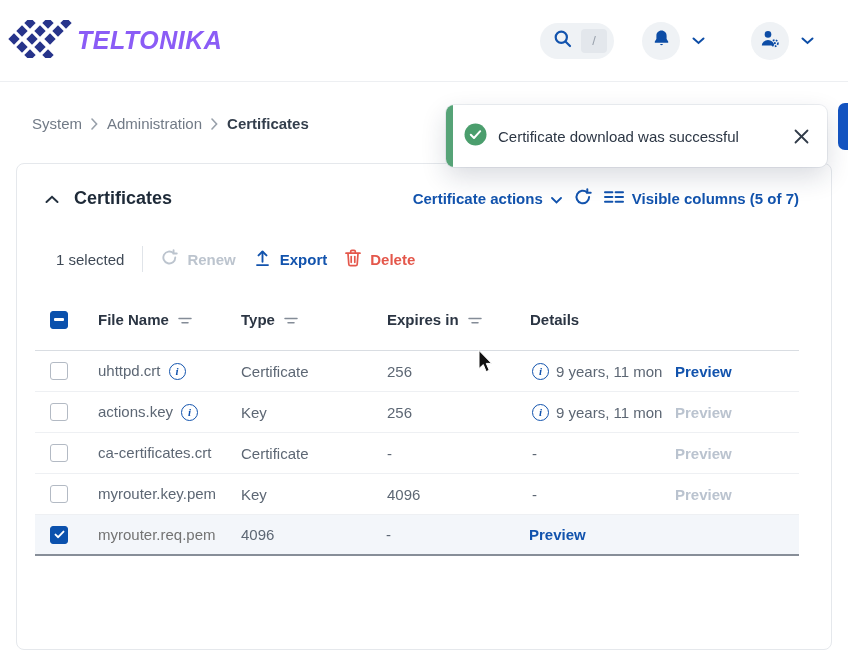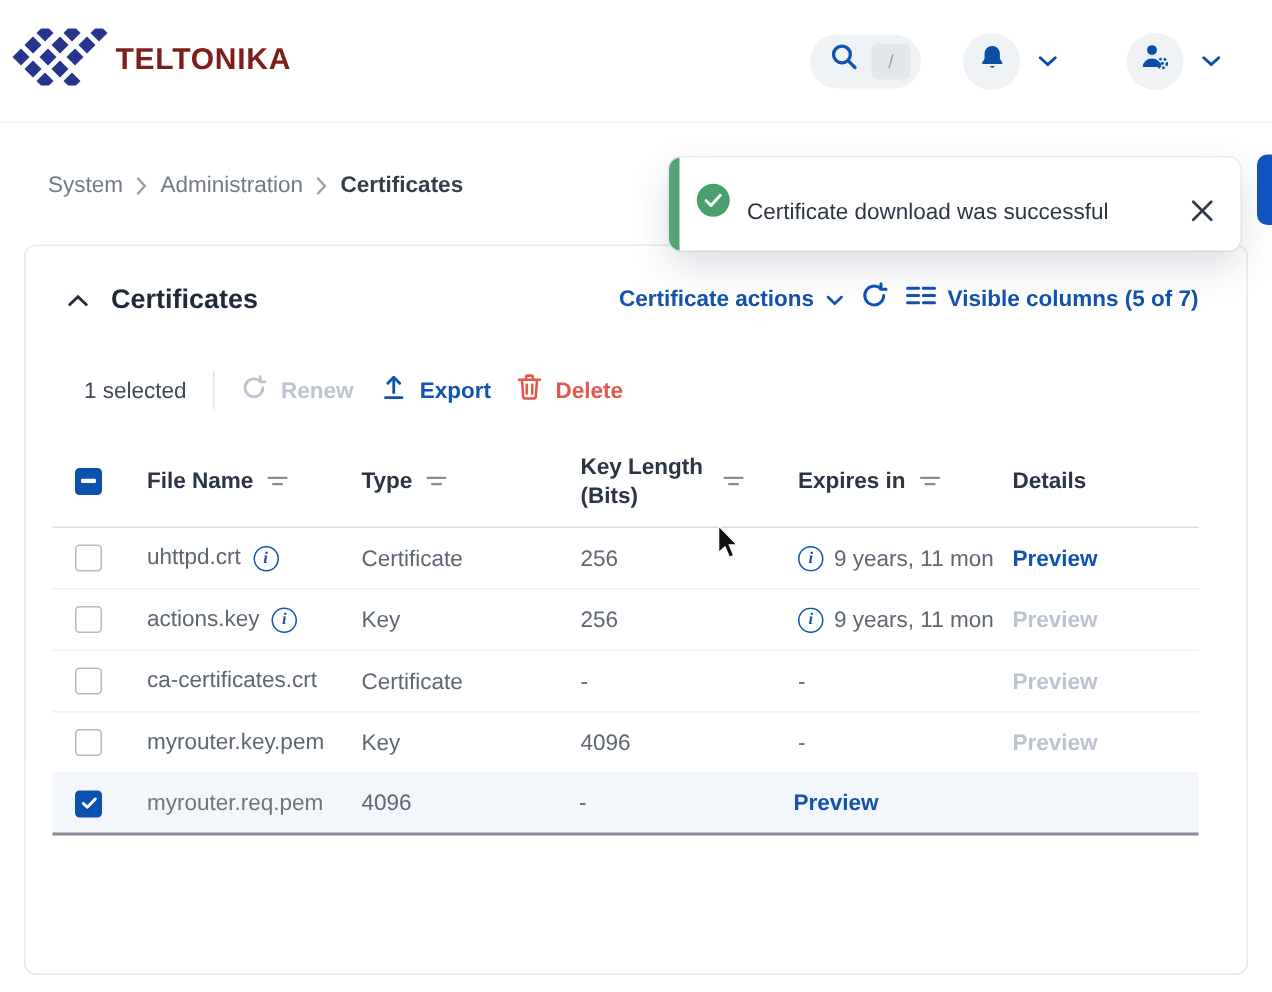--- a/index.html
+++ b/index.html
@@ -3,21 +3,21 @@
 <meta charset="utf-8">
 <style>
   * { margin:0; padding:0; box-sizing:border-box; }
   html,body { width:848px; height:661px; background:#fff; overflow:hidden; position:relative;
     font-family:"Liberation Sans", sans-serif; }
 
   
   .topbar { height:82px; display:flex; align-items:center; justify-content:space-between;
     padding:0 28px 0 8px; border-bottom:1px solid #edeff2; }
   .logo { display:flex; align-items:center; gap:3px; }
-  .logo-text { font-size:20px; font-weight:bold; color:#7f1d1d; letter-spacing:.5px; }
+  .logo-text { font-size:25px; font-weight:bold; font-style:italic; color:#8b5cf6; letter-spacing:.5px; }
   .top-actions { display:flex; align-items:center; }
   .search-pill { height:36px; background:#eff2f5; border-radius:18px; display:flex; align-items:center;
     gap:8px; padding:0 7px 0 13px; cursor:pointer; }
   .kbd-slash { width:26px; height:24px; background:#e3e7ec; border-radius:4px; color:#99a1ac;
     display:flex; align-items:center; justify-content:center; font-size:13px; }
   .icon-circle { width:38px; height:38px; border-radius:50%; background:#eff2f5;
     display:flex; align-items:center; justify-content:center; cursor:pointer; }
   .chev-btn { padding:6px; display:flex; cursor:pointer; }
   .grp { display:flex; align-items:center; gap:6px; }
   .sp28 { width:28px; } .sp40 { width:40px; }
@@ -26,21 +26,21 @@
   .breadcrumb { position:absolute; left:8px; top:115px; display:flex; align-items:center; gap:9px;
     font-size:15px; color:#717a86;margin-left:24px; }
   .breadcrumb .current { color:#333e4c; font-weight:700; }
   .bc-sep { display:flex; }
 
   
   .toast { position:absolute; left:446px; top:105px; width:381px; height:62px; background:#fff;
     border-radius:8px; box-shadow:0 10px 26px rgba(25,39,68,.16), 0 0 0 1px #eef0f3; display:flex;
     align-items:center; z-index:20; overflow:hidden; }
   .toast-bar { width:7px; align-self:stretch; background:#56a377; flex:0 0 auto; }
-  .toast-body { display:flex; align-items:flex-end; gap:11px; padding:0 16px 0 11px; flex:1; }
+  .toast-body { display:flex; align-items:center; gap:11px; padding:0 16px 0 11px; flex:1; }
   .toast-msg { font-size:15px; color:#2c3644; flex:1; }
   .toast-close { cursor:pointer; display:flex; padding:2px; }
 
   .side-tab { position:absolute; right:0; top:103px; width:10px; height:47px; background:#1353c0;
     border-radius:7px 0 0 7px; z-index:30; cursor:pointer; }
 
   
   .card { position:absolute; left:16px; top:163px; width:816px; height:487px; background:#fff;
     border:1px solid #e5e8ec; border-radius:8px; }
   .section-header { display:flex; justify-content:space-between; align-items:center;
@@ -302,29 +302,20 @@
       </div>
       <div class="c-type hcell">
         <span>Type</span>
         <span>
           <svg width="14" height="9" viewBox="0 0 14 9" stroke="#848c97" stroke-width="1.5" stroke-linecap="round">
               <line x1="1" y1="2.5" x2="13" y2="2.5"></line>
               <line x1="4" y1="6.7" x2="10" y2="6.7"></line>
             </svg>
         </span>
       </div>
-      <div class="c-key hcell">
-        <span class="hkey-text">Key Length (Bits)</span>
-        <span>
-          <svg width="14" height="9" viewBox="0 0 14 9" stroke="#848c97" stroke-width="1.5" stroke-linecap="round">
-              <line x1="1" y1="2.5" x2="13" y2="2.5"></line>
-              <line x1="4" y1="6.7" x2="10" y2="6.7"></line>
-            </svg>
-        </span>
-      </div>
       <div class="c-exp hcell">
         <span>Expires in</span>
         <span>
           <svg width="14" height="9" viewBox="0 0 14 9" stroke="#848c97" stroke-width="1.5" stroke-linecap="round">
               <line x1="1" y1="2.5" x2="13" y2="2.5"></line>
               <line x1="4" y1="6.7" x2="10" y2="6.7"></line>
             </svg>
         </span>
       </div>
       <div class="c-det hcell">

